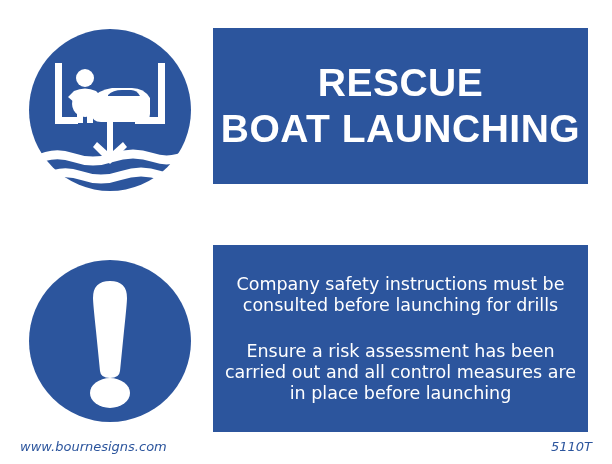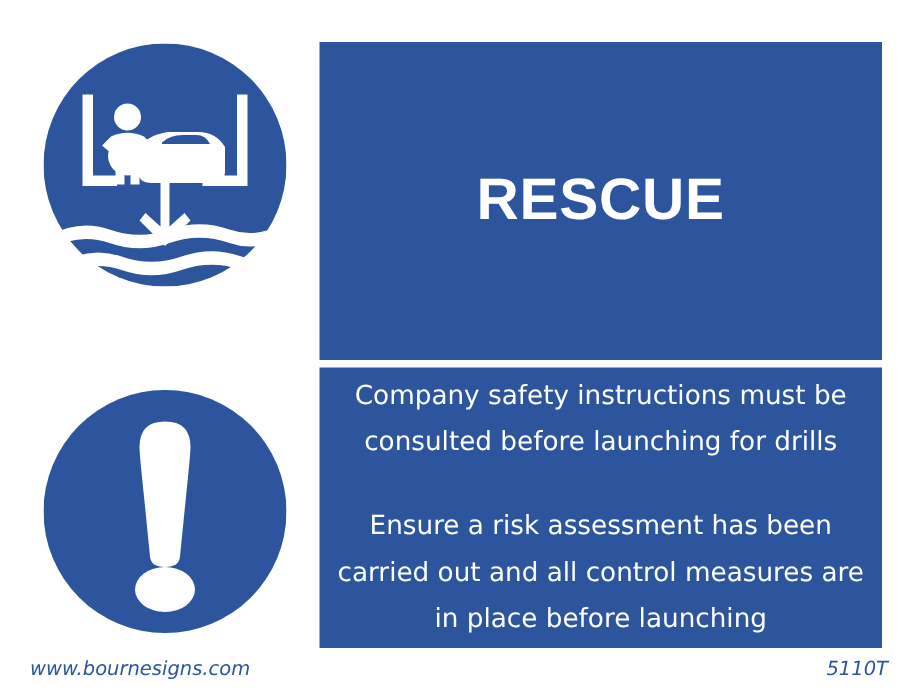--- a/index.html
+++ b/index.html
@@ -40,21 +40,21 @@
     display: block;
     width: 100%;
     height: 100%;
   }
 
   .title-panel {
     position: absolute;
     left: 213px;
     top: 28px;
     width: 375px;
-    height: 212px;
+    height: 156px;
     background: #2c559d;
     display: flex;
     flex-direction: column;
     align-items: center;
     justify-content: center;
     text-align: center;
   }
   .title-line {
     color: #ffffff;
     font-family: "Liberation Sans", sans-serif;
@@ -75,21 +75,21 @@
     display: flex;
     flex-direction: column;
     align-items: center;
     justify-content: center;
     text-align: center;
   }
   .body-para {
     color: #ffffff;
     font-family: "DejaVu Sans", sans-serif;
     font-size: 17.5px;
-    line-height: 31px;
+    line-height: 21px;
     padding: 0 10px;
   }
   .body-para + .body-para {
     margin-top: 25px;
   }
 
   
   .footer {
     position: absolute;
     left: 0;
@@ -146,20 +146,21 @@
 
         <path d="M4 128 q20 -11 40 -4 q20 7 40 0 q20 -7 40 0 q17 6 34 -3 v9 q-17 9 -34 3 q-20 -7 -40 0 q-20 7 -40 0 q-20 -7 -40 4 Z"></path>
 
         <path d="M12 146 q20 -11 40 -4 q20 7 40 0 q20 -7 40 0 q13 5 26 -1 v9 q-13 6 -26 1 q-20 -7 -40 0 q-20 7 -40 0 q-20 -7 -40 4 Z"></path>
       </g>
     </svg>
   </div>
 
   <div class="title-panel">
     <div class="title-line">RESCUE</div>
+    <div class="title-line">BOAT LAUNCHING</div>
   </div>
 
   <div class="pictogram-alert">
     <svg viewBox="0 0 162 182" xmlns="http://www.w3.org/2000/svg">
       <circle cx="81" cy="91" r="81" fill="#2c559d"></circle>
       <path d="M81 31 q17 0 17 17 q0 5 -3 33 l-4 40 q-0.6 7 -10 7 q-9.4 0 -10 -7 l-4 -40 q-3 -28 -3 -33 q0 -17 17 -17 Z" fill="#ffffff"></path>
       <ellipse cx="81" cy="143" rx="20" ry="15" fill="#ffffff"></ellipse>
     </svg>
   </div>
 

